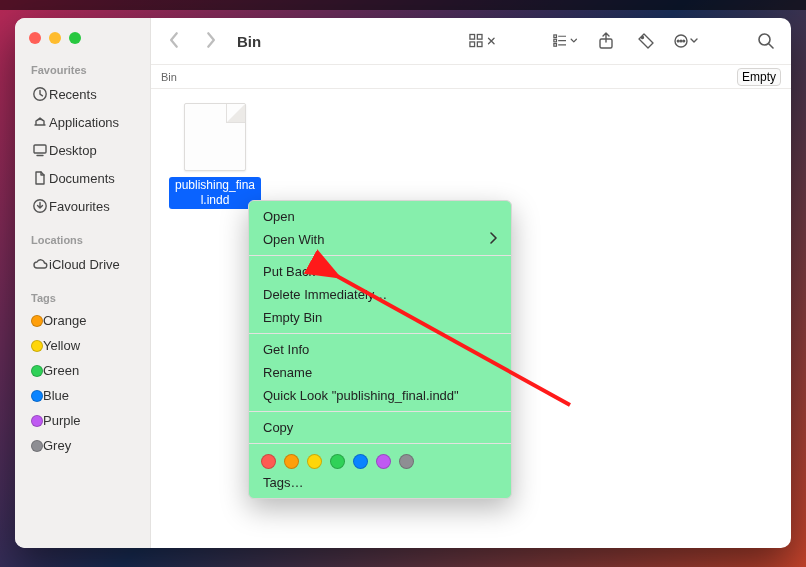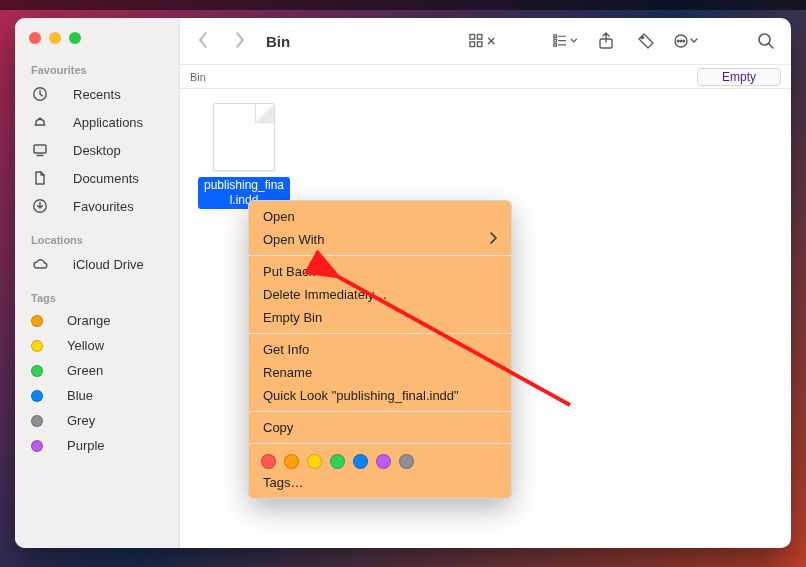--- a/index.html
+++ b/index.html
@@ -24,21 +24,21 @@
     top: 18px;
     width: 776px;
     height: 530px;
     background: #fff;
     border-radius: 10px;
     box-shadow: 0 18px 40px rgba(0,0,0,0.45);
     display: flex;
     overflow: hidden;
   }
   .sidebar {
-    width: 165px;
+    width: 136px;
     background: #f2f0ef;
     border-right: 1px solid #e4e2e0;
     padding: 12px 0 8px 0;
     box-sizing: border-box;
     display: flex;
     flex-direction: column;
   }
   .traffic {
     display: flex;
     gap: 8px;
@@ -50,21 +50,21 @@
   .tl.green { background: #28c840; }
   .section-label {
     color: #9a9a9a;
     font-size: 11px;
     font-weight: 600;
     padding: 4px 0 4px 16px;
   }
   .sb-item {
     display: flex;
     align-items: center;
-    gap: 24px;
+    gap: 0;
     padding: 5px 10px 5px 16px;
     cursor: default;
   }
   .sb-item .icon {
     width: 18px;
     height: 18px;
     display: flex;
     align-items: center;
     justify-content: center;
     color: #555;
@@ -117,22 +117,22 @@
     display: flex;
     align-items: center;
     padding: 0 10px;
     font-size: 11px;
     color: #666;
   }
   .empty-btn {
     border: 1px solid #d7d5d3;
     border-radius: 4px;
     font-size: 12px;
-    color: #4c1d95;
-    padding: 1px 24px;
+    color: #000000;
+    padding: 1px 4px;
     background: #fafafa;
   }
   .content {
     flex: 1;
     position: relative;
     padding: 14px 18px;
   }
   .file {
     width: 92px;
     display: flex;
@@ -168,21 +168,21 @@
     line-height: 1.25;
     max-width: 100px;
     word-break: break-all;
   }
   
   .menu {
     position: absolute;
     left: 248px;
     top: 200px;
     width: 262px;
-    background: #fdba74;
+    background: #86efac;
     border: 1px solid #d8d6d4;
     border-radius: 6px;
     box-shadow: 0 10px 28px rgba(0,0,0,0.28);
     padding: 4px 0;
     z-index: 50;
   }
   .menu-item {
     padding: 4px 14px;
     font-size: 13px;
     color: #222;
@@ -297,26 +297,26 @@
         </div>
         <div class="sb-item">
           <span class="tag-dot" style="background:#30d158"></span>
           <span class="label">Green</span>
         </div>
         <div class="sb-item">
           <span class="tag-dot" style="background:#0a84ff"></span>
           <span class="label">Blue</span>
         </div>
         <div class="sb-item">
+          <span class="tag-dot" style="background:#bf5af2"></span>
+          <span class="label">Purple</span>
+        </div>
+        <div class="sb-item">
           <span class="tag-dot" style="background:#8e8e93"></span>
           <span class="label">Grey</span>
-        </div>
-        <div class="sb-item">
-          <span class="tag-dot" style="background:#bf5af2"></span>
-          <span class="label">Purple</span>
         </div>
       </div>
   </div>
 
   <div class="main">
     <div class="toolbar">
       <div class="nav-arrow">
         <svg width="13" height="18" viewBox="0 0 10 16" fill="none">
             <path d="M7 2 L2 8 L7 14" stroke="#bdbdbd" stroke-width="2" stroke-linecap="round" stroke-linejoin="round"></path>
           </svg>

